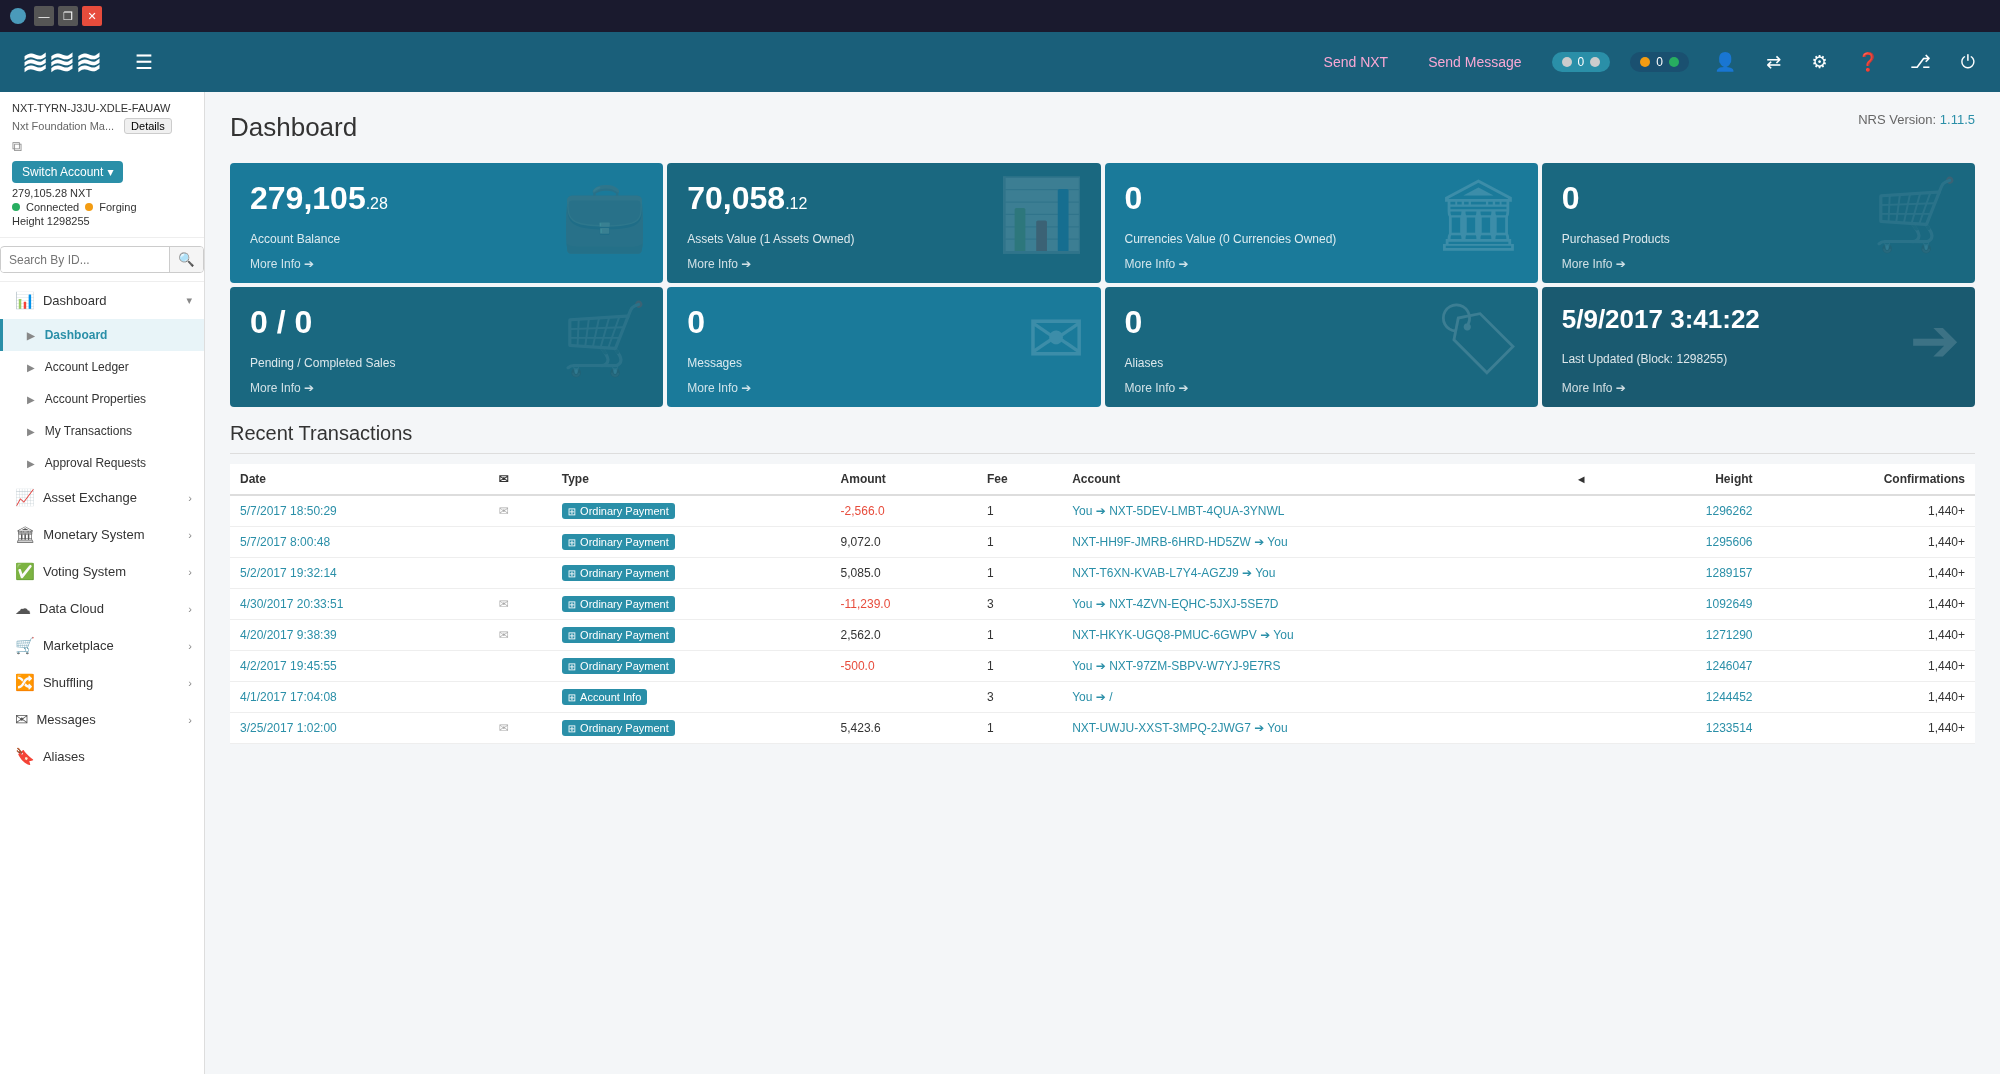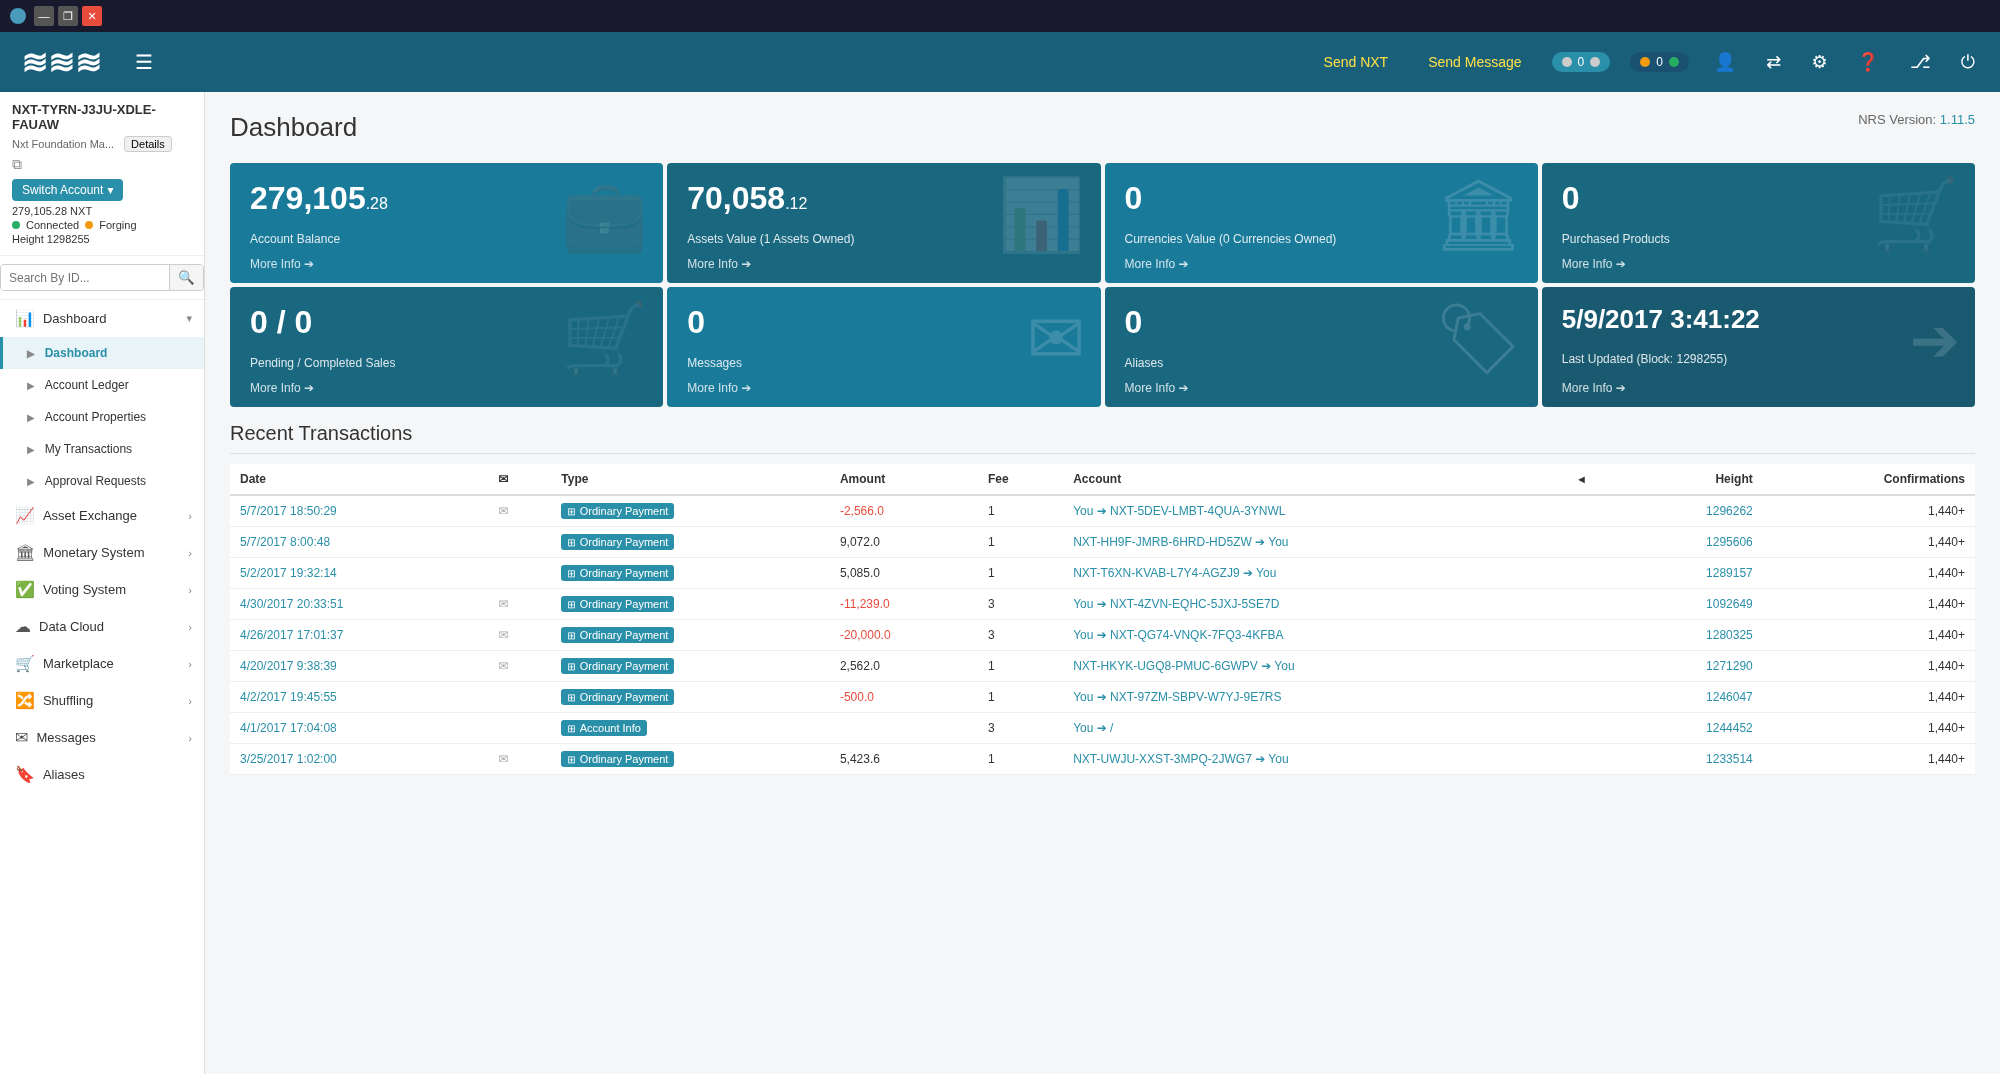--- a/index.html
+++ b/index.html
@@ -35,21 +35,21 @@
       align-items: center;
       padding: 0 20px;
       gap: 20px;
       flex-shrink: 0;
     }
     .logo { display: flex; align-items: center; }
     .logo svg { width: 80px; height: 40px; }
     .hamburger { color: #fff; font-size: 20px; cursor: pointer; padding: 5px; margin-left: 10px; }
     .top-nav-spacer { flex: 1; }
     .top-nav-btn {
-      color: #fde047;
+      color: #f9a8d4;
       background: none;
       border: none;
       font-size: 14px;
       cursor: pointer;
       padding: 5px 10px;
     }
     .toggle-pill {
       background: #2a8fa8;
       border-radius: 12px;
       padding: 3px 10px;
@@ -74,21 +74,21 @@
       border-right: 1px solid #ddd;
       display: flex;
       flex-direction: column;
       overflow-y: auto;
       flex-shrink: 0;
     }
     .sidebar-account {
       padding: 10px 12px;
       border-bottom: 1px solid #eee;
     }
-    .account-id { font-size: 13px; color: #333; font-weight: 700; }
+    .account-id { font-size: 11px; color: #333; font-weight: 400; }
     .account-name-row { display: flex; align-items: center; gap: 10px; margin-top: 4px; }
     .account-name { font-size: 11px; color: #666; white-space: nowrap; overflow: hidden; text-overflow: ellipsis; max-width: 120px; }
     .details-btn { font-size: 11px; background: #f0f0f0; border: 1px solid #ccc; border-radius: 3px; padding: 1px 6px; cursor: pointer; }
     .copy-icon { font-size: 14px; color: #888; cursor: pointer; }
     .switch-btn {
       background: #2a8fa8;
       color: #fff;
       border: none;
       border-radius: 4px;
       padding: 4px 10px;
@@ -490,31 +490,20 @@
               <td class="msg-icon">✉</td>
               <td><span class="tx-type-badge"><span style="font-size:10px;">⊞</span> Ordinary Payment</span></td>
               <td class="tx-amount-neg">-11,239.0</td>
               <td>3</td>
               <td class="tx-account">You ➔ NXT-4ZVN-EQHC-5JXJ-5SE7D</td>
               <td></td>
               <td class="tx-date height-col">1092649</td>
               <td class="confirmations">1,440+</td>
             </tr>
             <tr>
-              <td class="tx-date">4/26/2017 17:01:37</td>
-              <td class="msg-icon">✉</td>
-              <td><span class="tx-type-badge"><span style="font-size:10px;">⊞</span> Ordinary Payment</span></td>
-              <td class="tx-amount-neg">-20,000.0</td>
-              <td>3</td>
-              <td class="tx-account">You ➔ NXT-QG74-VNQK-7FQ3-4KFBA</td>
-              <td></td>
-              <td class="tx-date height-col">1280325</td>
-              <td class="confirmations">1,440+</td>
-            </tr>
-            <tr>
               <td class="tx-date">4/20/2017 9:38:39</td>
               <td class="msg-icon">✉</td>
               <td><span class="tx-type-badge"><span style="font-size:10px;">⊞</span> Ordinary Payment</span></td>
               <td class="tx-amount-pos">2,562.0</td>
               <td>1</td>
               <td class="tx-account">NXT-HKYK-UGQ8-PMUC-6GWPV ➔ You</td>
               <td></td>
               <td class="tx-date height-col">1271290</td>
               <td class="confirmations">1,440+</td>
             </tr>

